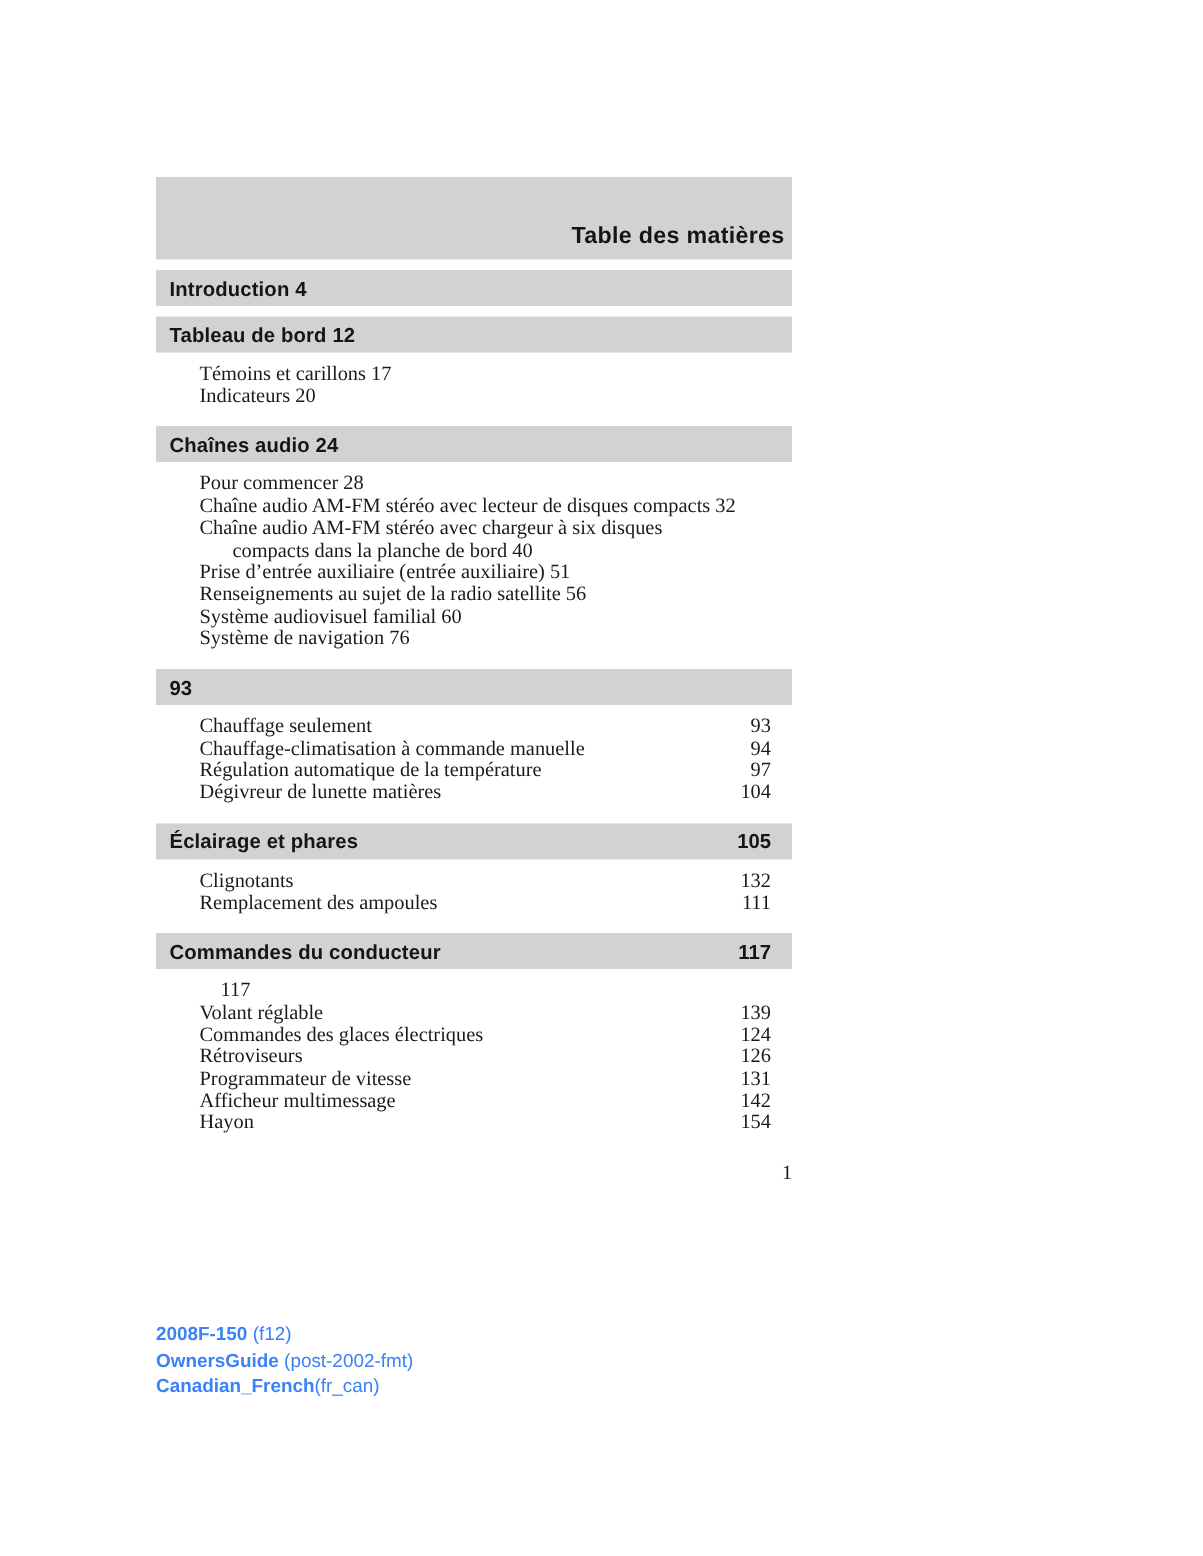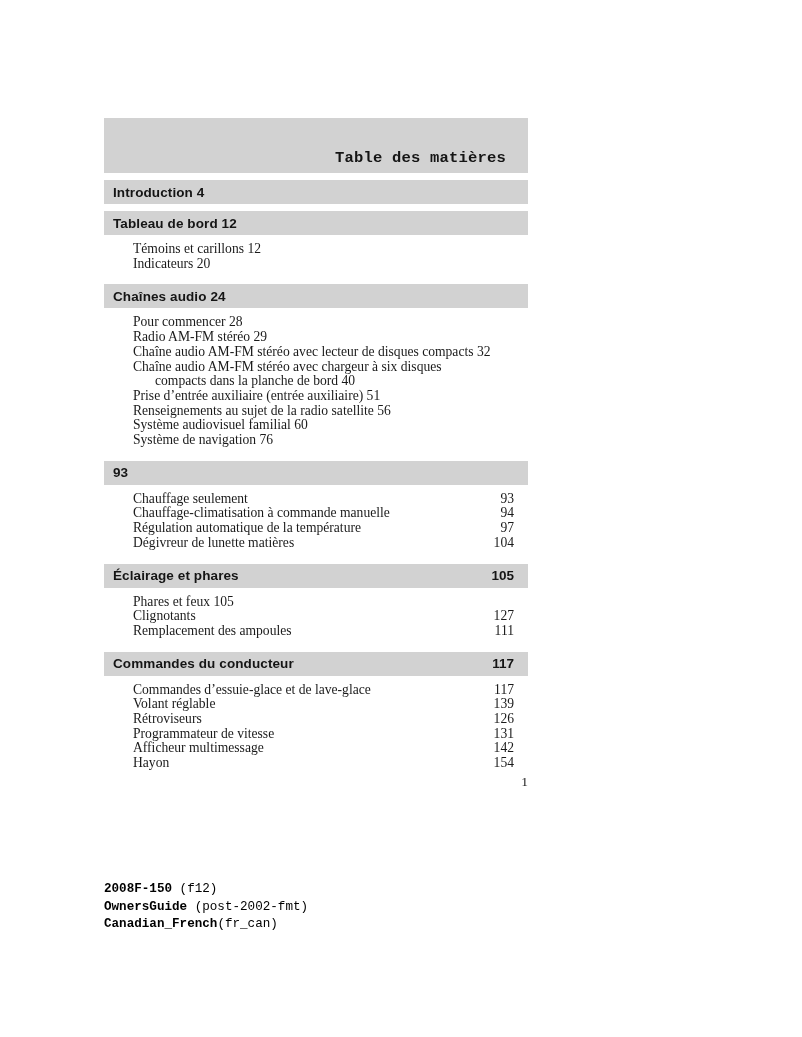--- a/index.html
+++ b/index.html
@@ -32,23 +32,23 @@
   }
 
   
   .title-band {
     background: #d2d2d2;
     height: 55px;
     position: relative;
   }
   .title-band .title-text {
     position: absolute;
-    right: 22px;
+    right: 5px;
     bottom: 6px;
-    font-family: Liberation Mono, monospace;
+    font-family: Liberation Sans, sans-serif;
     font-weight: bold;
     font-size: 15.5px;
     letter-spacing: 0.2px;
     color: #151515;
   }
 
   
   .sec-bar {
     background: #d2d2d2;
     height: 24px;
@@ -123,24 +123,24 @@
     font-family: "Liberation Serif", serif;
     font-size: 13.5px;
     color: #1a1a1a;
   }
 
   
   .footer {
     position: absolute;
     left: 104px;
     top: 881px;
-    font-family: Liberation Mono, monospace;
+    font-family: Liberation Sans, sans-serif;
     font-size: 12.6px;
     line-height: 17.5px;
-    color: #000000;
+    color: #3b82f6;
   }
   .footer .f-line {
     white-space: nowrap;
   }
   .footer .f-b {
     font-weight: bold;
   }
   .footer .f-n {
     font-weight: normal;
   }
@@ -158,35 +158,32 @@
 
     <div id="sections-root">
         <div class="sec-bar">
           <div class="sec-title">Introduction 4</div>
         </div>
         <div class="sec-bar">
           <div class="sec-title">Tableau de bord 12</div>
         </div>
         <div class="entries">
           <div class="entry">
-            <div class="entry-label">Témoins et carillons 12</div>
+            <div class="entry-label">Témoins et carillons 17</div>
           </div>
           <div class="entry">
             <div class="entry-label">Indicateurs 20</div>
           </div>
         </div>
         <div class="sec-bar">
           <div class="sec-title">Chaînes audio 24</div>
         </div>
         <div class="entries">
           <div class="entry">
             <div class="entry-label">Pour commencer 28</div>
-          </div>
-          <div class="entry">
-            <div class="entry-label">Radio AM-FM stéréo 29</div>
           </div>
           <div class="entry">
             <div class="entry-label">Chaîne audio AM-FM stéréo avec lecteur de disques compacts 32</div>
           </div>
           <div class="entry wrapped">
             <div class="entry-label">Chaîne audio AM-FM stéréo avec chargeur à six disques<span class="cont">compacts dans la planche de bord 40</span></div>
           </div>
           <div class="entry">
             <div class="entry-label">Prise d’entrée auxiliaire (entrée auxiliaire) 51</div>
           </div>
@@ -220,43 +217,43 @@
             <div class="entry-label">Dégivreur de lunette matières</div>
             <div class="entry-page">104</div>
           </div>
         </div>
         <div class="sec-bar">
           <div class="sec-title">Éclairage et phares</div>
           <div class="sec-page">105</div>
         </div>
         <div class="entries">
           <div class="entry">
-            <div class="entry-label">Phares et feux 105</div>
-          </div>
-          <div class="entry">
             <div class="entry-label">Clignotants</div>
-            <div class="entry-page">127</div>
+            <div class="entry-page">132</div>
           </div>
           <div class="entry">
             <div class="entry-label">Remplacement des ampoules</div>
             <div class="entry-page">111</div>
           </div>
         </div>
         <div class="sec-bar">
           <div class="sec-title">Commandes du conducteur</div>
           <div class="sec-page">117</div>
         </div>
         <div class="entries">
           <div class="entry">
-            <div class="entry-label">Commandes d’essuie-glace et de lave-glace</div>
             <div class="entry-page">117</div>
           </div>
           <div class="entry">
             <div class="entry-label">Volant réglable</div>
             <div class="entry-page">139</div>
+          </div>
+          <div class="entry">
+            <div class="entry-label">Commandes des glaces électriques</div>
+            <div class="entry-page">124</div>
           </div>
           <div class="entry">
             <div class="entry-label">Rétroviseurs</div>
             <div class="entry-page">126</div>
           </div>
           <div class="entry">
             <div class="entry-label">Programmateur de vitesse</div>
             <div class="entry-page">131</div>
           </div>
           <div class="entry">

